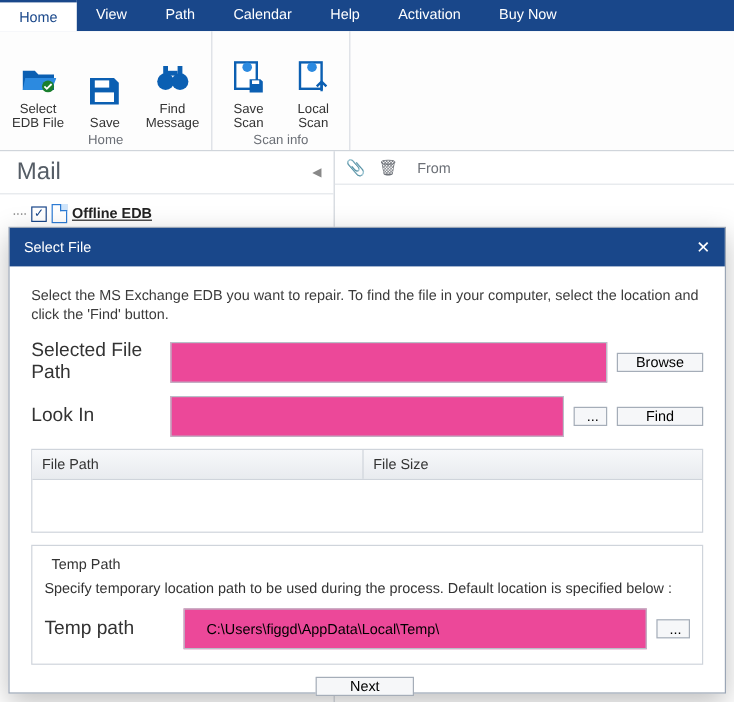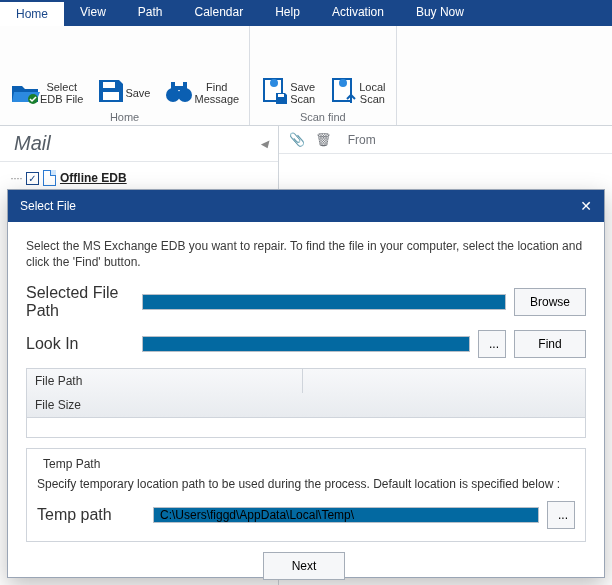--- a/index.html
+++ b/index.html
@@ -3,47 +3,47 @@
 <meta charset="utf-8">
 <style>
 * { box-sizing: border-box; margin: 0; padding: 0; }
 body { font-family: "Segoe UI", Tahoma, sans-serif; font-size: 12px; background: #fff; width: 612px; height: 585px; overflow: hidden; position: relative; }
 .tabbar { background: #19478a; display: flex; height: 26px; align-items: stretch; }
 .tabbar .tab { color: #fff; padding: 5px 16px 0; font-size: 12px; cursor: pointer; }
 .tabbar .tab.active { background: #fff; color: #19478a; border-top: 2px solid #19478a; }
 .ribbon { background: #fdfdfd; border-bottom: 1px solid #d0d5db; height: 100px; display: flex; }
 .rgroup { border-right: 1px solid #d9dde3; padding: 6px 10px 2px; display: flex; flex-direction: column; align-items: center; }
 .rgroup .row { display: flex; gap: 14px; align-items: flex-end; flex: 1; }
-.rbtn { display: flex; align-items: center; cursor: pointer; min-width: 40px; }
+.rbtn { display: flex; flex-direction: column; cursor: pointer; min-width: 40px; }
 .rbtn .lbl { text-align: center; font-size: 11px; color: #333; line-height: 12px; margin-top: 3px; }
 .rgroup .grptitle { font-size: 11px; color: #6b6f76; margin-top: 2px; }
 .mainrow { display: flex; height: calc(100% - 126px); }
 .sidebar { width: 279px; border-right: 1px solid #d0d5db; display: flex; flex-direction: column; }
-.mailhdr { display: flex; align-items: center; justify-content: space-between; padding: 6px 10px 6px 14px; border-bottom: 1px solid #e3e6ea; font-style: italic; }
+.mailhdr { display: flex; align-items: center; justify-content: space-between; padding: 6px 10px 6px 14px; border-bottom: 1px solid #e3e6ea; }
 .mailhdr .title { font-size: 20px; color: #555d66; }
 .mailhdr .chev { color: #888; font-size: 10px; }
 .tree { padding: 8px 10px; }
 .tree-item { display: flex; align-items: center; gap: 4px; font-size: 12px; }
 .tree-item .name { font-weight: bold; color: #222; text-decoration: underline; }
 .msgs { flex: 1; }
 .msgs-hdr { display: flex; align-items: center; gap: 10px; padding: 6px 10px; border-bottom: 1px solid #e3e6ea; color: #6c7077; }
 .msgs-hdr .fromlbl { flex: 1; padding-left: 6px; }
 .dialog { position: absolute; left: 7px; top: 189px; width: 598px; height: 389px; background: #fff; box-shadow: 0 8px 22px rgba(0,0,0,0.25); border: 1px solid #9aa5b5; display: flex; flex-direction: column; }
 .dlg-title { background: #19478a; color: #fff; font-size: 12px; padding: 8px 12px; display: flex; justify-content: space-between; align-items: center; }
 .dlg-title .x { cursor: pointer; font-size: 14px; }
 .dlg-body { padding: 16px 18px 10px; flex: 1; color: #333; display: flex; flex-direction: column; }
 .instr { font-size: 12px; color: #3b3b3b; margin-bottom: 14px; line-height: 16px; }
 .formrow { display: flex; align-items: center; margin-bottom: 10px; gap: 8px; }
 .formrow .lbl { width: 108px; font-size: 16px; color: #333; }
-.txt { border: 1px solid #b8bfc8; background: #0369a1; height: 16px; padding: 2px 6px; font-size: 12px; }
+.txt { border: 1px solid #b8bfc8; background: #ec4899; height: 34px; padding: 2px 18px; font-size: 12px; }
 .txt.wide { flex: 1; }
-.btn { border: 1px solid #a5adb8; background: #f6f7f9; height: 28px; min-width: 72px; font-size: 12px; cursor: pointer; padding: 0 10px; }
+.btn { border: 1px solid #a5adb8; background: #f6f7f9; height: 16px; min-width: 72px; font-size: 12px; cursor: pointer; padding: 0 10px; }
 .btn.small { min-width: 28px; width: 28px; text-align: center; }
 .table { border: 1px solid #cfd4db; flex: 1; margin-bottom: 10px; min-height: 70px; }
-.thead { display: flex; background: linear-gradient(#f7f8fa,#e8ebef); border-bottom: 1px solid #cfd4db; flex-direction: column; }
+.thead { display: flex; background: linear-gradient(#f7f8fa,#e8ebef); border-bottom: 1px solid #cfd4db; }
 .thead .th { padding: 5px 8px; font-size: 12px; color: #333; border-right: 1px solid #cfd4db; }
 .thead .th.fp { width: 276px; }
 .thead .th.fs { flex: 1; border-right: none; }
 .fieldset { border: 1px solid #cfd4db; padding: 8px 10px 12px; margin-bottom: 10px; }
 .fieldset .legend { font-size: 12px; color: #333; margin: -16px 0 6px 2px; background: #fff; display: inline-block; padding: 0 4px; }
 .fieldset .desc { font-size: 12px; color: #333; margin-bottom: 10px; }
 .footer { display: flex; justify-content: center; padding-right: 4px; }
 svg { display: block; }
 
 .icon-box { height: 36px; display: flex; align-items: center; justify-content: center; }
@@ -124,21 +124,21 @@
           <svg width="30" height="28">
               <rect x="4" y="2" width="18" height="22" fill="#fff" stroke="#0b5fb2" stroke-width="2"></rect>
               <circle cx="14" cy="6" r="4" fill="#2c8ae0"></circle>
               <path d="M22 26 L22 18 M18 22 L22 18 L26 22" stroke="#0b5fb2" stroke-width="2" fill="none"></path>
             </svg>
         </div>
         <div class="lbl" style="white-space:pre-line">Local
 Scan</div>
       </div>
     </div>
-    <div class="grptitle">Scan find</div>
+    <div class="grptitle">Scan info</div>
   </div>
 </div>
 
 <div class="mainrow">
   <div class="sidebar">
     <div class="mailhdr">
       <span class="title">Mail</span>
       <span class="chev">◀</span>
     </div>
     <div class="tree">

